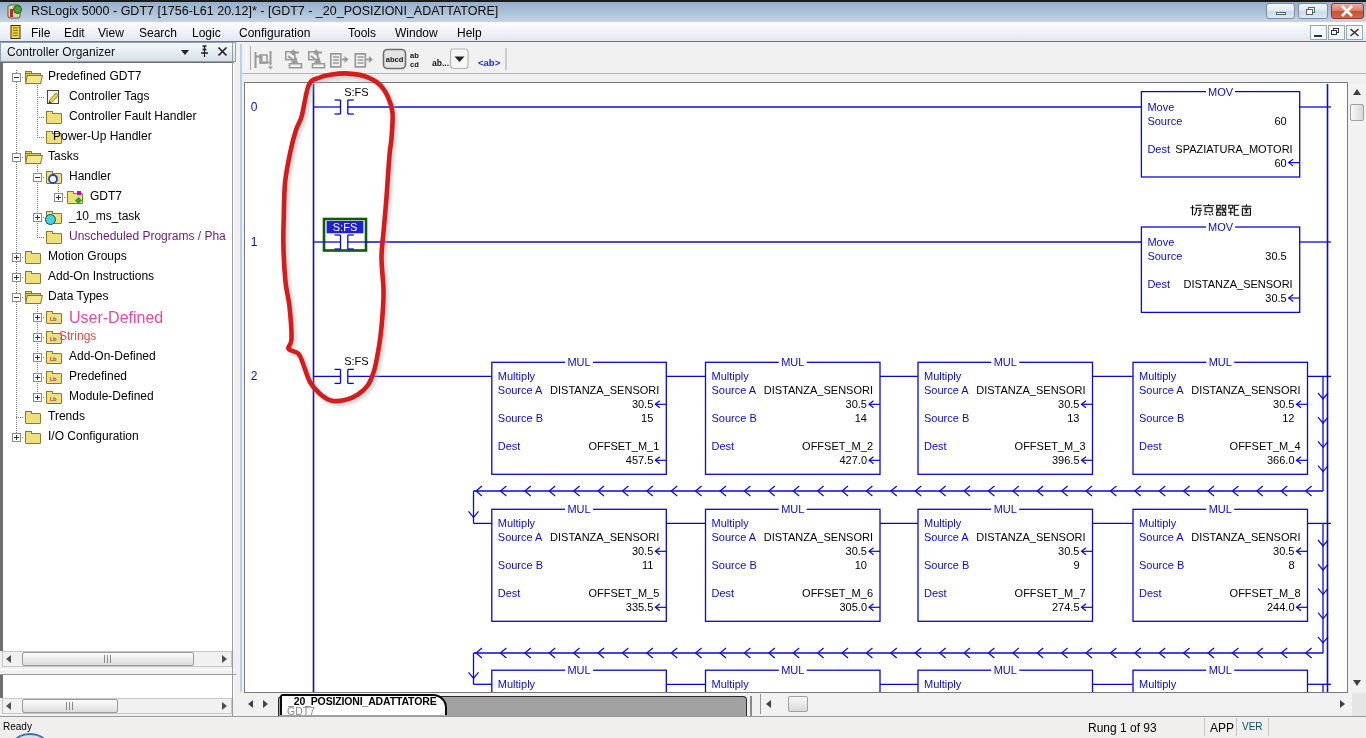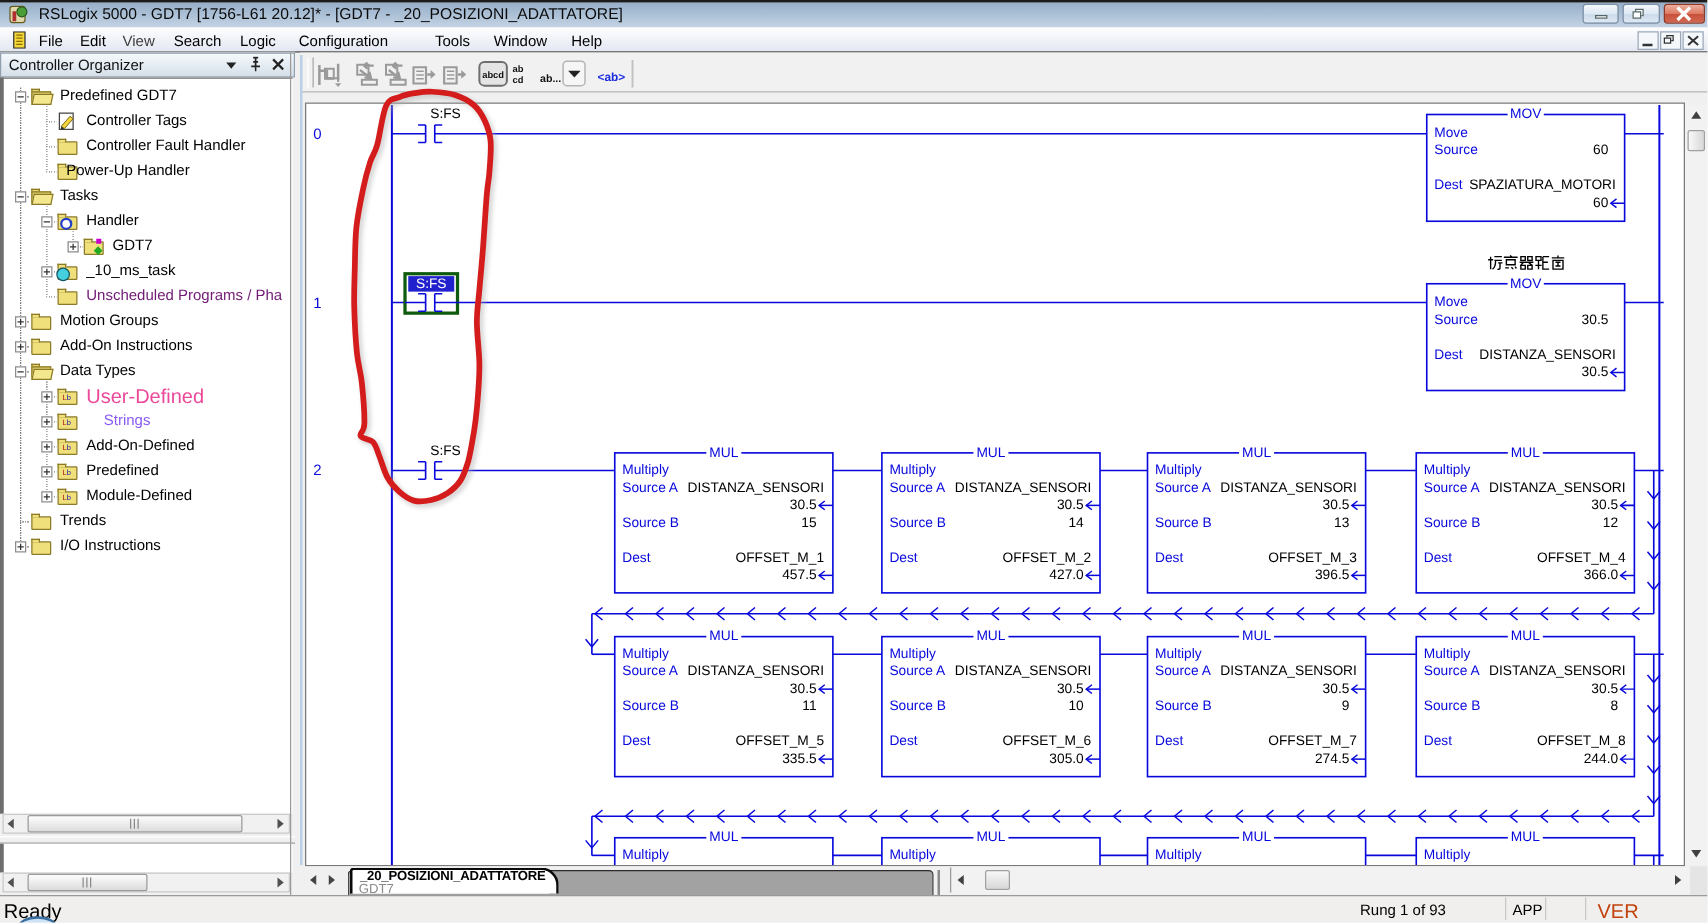--- a/index.html
+++ b/index.html
@@ -20,21 +20,21 @@
 <svg class="abs" style="left:1340px;top:5px" width="14" height="12" viewBox="0 0 14 12">
     <path d="M2 1 L12 11 M12 1 L2 11" stroke="#fff" stroke-width="2.6"></path>
   </svg>
 <div class="abs" style="left:0;top:22px;width:1366px;height:19px;background:linear-gradient(to bottom,#fefeff,#e3e7f2);border-bottom:1px solid #7a7a7a"></div>
 <svg class="abs" style="left:9px;top:25px" width="14" height="14" viewBox="0 0 14 14">
     <rect x="2" y="0.5" width="9" height="13" fill="#f5d73a" stroke="#333"></rect>
     <path d="M4 3 h5 M4 5.5 h5 M4 8 h5 M4 10.5 h5" stroke="#8a6d00" stroke-width="1"></path>
   </svg>
 <div class="abs" style="left:31px;top:26px;font-size:12px;color:#000">File</div>
 <div class="abs" style="left:64px;top:26px;font-size:12px;color:#000">Edit</div>
-<div class="abs" style="left:98px;top:26px;font-size:12px;color:#404040">View</div>
+<div class="abs" style="left:98px;top:26px;font-size:12px;color:#000000">View</div>
 <div class="abs" style="left:139px;top:26px;font-size:12px;color:#000">Search</div>
 <div class="abs" style="left:192px;top:26px;font-size:12px;color:#000">Logic</div>
 <div class="abs" style="left:239px;top:26px;font-size:12px;color:#000">Configuration</div>
 <div class="abs" style="left:348px;top:26px;font-size:12px;color:#000">Tools</div>
 <div class="abs" style="left:395px;top:26px;font-size:12px;color:#000">Window</div>
 <div class="abs" style="left:457px;top:26px;font-size:12px;color:#000">Help</div>
 <div class="abs" style="left:1310px;top:25px;width:17px;height:15px;border:1px solid #9aa7b8;background:#f5f8fb;box-sizing:border-box"></div>
 <div class="abs" style="left:1328px;top:25px;width:17px;height:15px;border:1px solid #9aa7b8;background:#f5f8fb;box-sizing:border-box"></div>
 <div class="abs" style="left:1346px;top:25px;width:17px;height:15px;border:1px solid #9aa7b8;background:#f5f8fb;box-sizing:border-box"></div>
 <div class="abs" style="left:1314px;top:35px;width:8px;height:2px;background:#333"></div>
@@ -150,21 +150,21 @@
       <div style="position:absolute;left:46px;top:311px;width:7px;height:3px;background:#efe07c;border:1px solid #8a7a2a;border-bottom:none;box-sizing:border-box"></div>
       <div style="position:absolute;left:50px;top:316px;width:7px;height:6px;font-size:6px;line-height:6px;color:#aa1111">L<span style="color:#1111aa">b</span></div>
       <div style="position:absolute;left:69px;top:309px;font-size:16px;color:#ec4899;white-space:nowrap">User-Defined</div>
       <div style="position:absolute;left:37px;top:337px;width:8px;height:1px;background-image:repeating-linear-gradient(to right,#808080 0 1px,transparent 1px 2px)"></div>
       <div style="position:absolute;left:32.5px;top:332.5px;width:9px;height:9px;background:#fff;border:1px solid #8c8c8c;box-sizing:border-box"></div>
       <div style="position:absolute;left:34.5px;top:336.5px;width:5px;height:1px;background:#333"></div>
       <div style="position:absolute;left:36.5px;top:334.5px;width:1px;height:5px;background:#333"></div>
       <div style="position:absolute;left:46px;top:333px;width:16px;height:11px;background:#efe07c;border:1px solid #8a7a2a;box-sizing:border-box;border-radius:1px"></div>
       <div style="position:absolute;left:46px;top:331px;width:7px;height:3px;background:#efe07c;border:1px solid #8a7a2a;border-bottom:none;box-sizing:border-box"></div>
       <div style="position:absolute;left:50px;top:336px;width:7px;height:6px;font-size:6px;line-height:6px;color:#aa1111">L<span style="color:#1111aa">b</span></div>
-      <div style="position:absolute;left:83px;top:329px;font-size:12px;color:#8b5cf6;white-space:nowrap">Strings</div>
+      <div style="position:absolute;left:59px;top:329px;font-size:12px;color:#ef4444;white-space:nowrap">Strings</div>
       <div style="position:absolute;left:37px;top:357px;width:8px;height:1px;background-image:repeating-linear-gradient(to right,#808080 0 1px,transparent 1px 2px)"></div>
       <div style="position:absolute;left:32.5px;top:352.5px;width:9px;height:9px;background:#fff;border:1px solid #8c8c8c;box-sizing:border-box"></div>
       <div style="position:absolute;left:34.5px;top:356.5px;width:5px;height:1px;background:#333"></div>
       <div style="position:absolute;left:36.5px;top:354.5px;width:1px;height:5px;background:#333"></div>
       <div style="position:absolute;left:46px;top:353px;width:16px;height:11px;background:#efe07c;border:1px solid #8a7a2a;box-sizing:border-box;border-radius:1px"></div>
       <div style="position:absolute;left:46px;top:351px;width:7px;height:3px;background:#efe07c;border:1px solid #8a7a2a;border-bottom:none;box-sizing:border-box"></div>
       <div style="position:absolute;left:50px;top:356px;width:7px;height:6px;font-size:6px;line-height:6px;color:#aa1111">L<span style="color:#1111aa">b</span></div>
       <div style="position:absolute;left:69px;top:349px;font-size:12px;color:#000;white-space:nowrap">Add-On-Defined</div>
       <div style="position:absolute;left:37px;top:377px;width:8px;height:1px;background-image:repeating-linear-gradient(to right,#808080 0 1px,transparent 1px 2px)"></div>
       <div style="position:absolute;left:32.5px;top:372.5px;width:9px;height:9px;background:#fff;border:1px solid #8c8c8c;box-sizing:border-box"></div>
@@ -185,21 +185,21 @@
       <div style="position:absolute;left:16px;top:417px;width:8px;height:1px;background-image:repeating-linear-gradient(to right,#808080 0 1px,transparent 1px 2px)"></div>
       <div style="position:absolute;left:25px;top:413px;width:16px;height:11px;background:#efe07c;border:1px solid #8a7a2a;box-sizing:border-box;border-radius:1px"></div>
       <div style="position:absolute;left:25px;top:411px;width:7px;height:3px;background:#efe07c;border:1px solid #8a7a2a;border-bottom:none;box-sizing:border-box"></div>
       <div style="position:absolute;left:48px;top:409px;font-size:12px;color:#000;white-space:nowrap">Trends</div>
       <div style="position:absolute;left:16px;top:437px;width:8px;height:1px;background-image:repeating-linear-gradient(to right,#808080 0 1px,transparent 1px 2px)"></div>
       <div style="position:absolute;left:11.5px;top:432.5px;width:9px;height:9px;background:#fff;border:1px solid #8c8c8c;box-sizing:border-box"></div>
       <div style="position:absolute;left:13.5px;top:436.5px;width:5px;height:1px;background:#333"></div>
       <div style="position:absolute;left:15.5px;top:434.5px;width:1px;height:5px;background:#333"></div>
       <div style="position:absolute;left:25px;top:433px;width:16px;height:11px;background:#efe07c;border:1px solid #8a7a2a;box-sizing:border-box;border-radius:1px"></div>
       <div style="position:absolute;left:25px;top:431px;width:7px;height:3px;background:#efe07c;border:1px solid #8a7a2a;border-bottom:none;box-sizing:border-box"></div>
-      <div style="position:absolute;left:48px;top:429px;font-size:12px;color:#000;white-space:nowrap">I/O Instructions</div>
+      <div style="position:absolute;left:48px;top:429px;font-size:12px;color:#000;white-space:nowrap">I/O Configuration</div>
     </div>
   </div>
 <div style="position:absolute;left:2px;top:651px;width:230px;height:16px;background:#f1f1f1;border:1px solid #c8c8c8;box-sizing:border-box"></div>
 <div style="position:absolute;left:6px;top:655px;width:0;height:0;border-top:4px solid transparent;border-bottom:4px solid transparent;border-right:5px solid #505050"></div>
 <div style="position:absolute;left:222px;top:655px;width:0;height:0;border-top:4px solid transparent;border-bottom:4px solid transparent;border-left:5px solid #505050"></div>
 <div style="position:absolute;left:22px;top:652px;width:172px;height:14px;background:linear-gradient(to bottom,#fdfdfd,#dcdcdc);border:1px solid #9a9a9a;border-radius:2px;box-sizing:border-box"></div>
 <div style="position:absolute;left:104.0px;top:655px;width:1px;height:8px;background:#8a8a8a"></div>
 <div style="position:absolute;left:107.0px;top:655px;width:1px;height:8px;background:#8a8a8a"></div>
 <div style="position:absolute;left:110.0px;top:655px;width:1px;height:8px;background:#8a8a8a"></div>
 <div class="abs" style="left:0;top:669px;width:236px;height:6px;background:#f0f0f0;border-top:1px solid #fff;border-bottom:1px solid #9a9a9a;box-sizing:border-box"></div>
@@ -650,19 +650,19 @@
 <div class="abs" style="left:750px;top:696px;width:2px;height:20px;background:#8a8a8a"></div>
 <div class="abs" style="left:280px;top:694px;width:167px;height:21px;background:#fff;border:2px solid #0a0a0a;border-bottom:none;border-radius:3px 14px 0 0;box-sizing:border-box"></div>
 <div class="abs" style="left:288px;top:695px;font-size:10.5px;font-weight:bold;letter-spacing:-0.15px;color:#000">_20_POSIZIONI_ADATTATORE</div>
 <div class="abs" style="left:287px;top:705px;font-size:10.5px;color:#8a8a8a">GDT7</div>
 <div class="abs" style="left:760px;top:694px;width:592px;height:20px;background:#f2f2f2;border-left:1px solid #999;box-sizing:border-box"></div>
 <div class="abs" style="left:766px;top:700px;width:0;height:0;border-top:4px solid transparent;border-bottom:4px solid transparent;border-right:5px solid #404040"></div>
 <div class="abs" style="left:788px;top:696px;width:20px;height:16px;background:linear-gradient(#f8f8f8,#d8d8d8);border:1px solid #a0a0a0;border-radius:2px;box-sizing:border-box"></div>
 <div class="abs" style="left:1340px;top:700px;width:0;height:0;border-top:4px solid transparent;border-bottom:4px solid transparent;border-left:5px solid #404040"></div>
 <div class="abs" style="left:1352px;top:693px;width:14px;height:23px;background:#e5e5e5"></div>
 <div class="abs" style="left:0;top:716px;width:1366px;height:22px;background:#f1efed;border-top:1px solid #9a9a9a"></div>
-<div class="abs" style="left:3px;top:721px;font-size:16px;color:#000">Ready</div>
+<div class="abs" style="left:3px;top:721px;font-size:10px;color:#000">Ready</div>
 <div class="abs" style="left:1088px;top:721px;font-size:12px;color:#000">Rung 1 of 93</div>
 <div class="abs" style="left:1204px;top:718px;width:1px;height:18px;background:#c8c8c8"></div>
 <div class="abs" style="left:1210px;top:721px;font-size:12px;color:#000">APP</div>
 <div class="abs" style="left:1236px;top:718px;width:1px;height:18px;background:#c8c8c8"></div>
-<div class="abs" style="left:1278px;top:721px;font-size:16px;color:#c2410c">VER</div>
+<div class="abs" style="left:1242px;top:721px;font-size:10px;color:#0c4a6e">VER</div>
 <div class="abs" style="left:1268px;top:718px;width:1px;height:18px;background:#c8c8c8"></div>
 <div class="abs" style="left:14px;top:733px;width:28px;height:14px;background:#cfe3f6;border:2px solid #3c6e9f;border-radius:50%"></div>
 </body></html>

